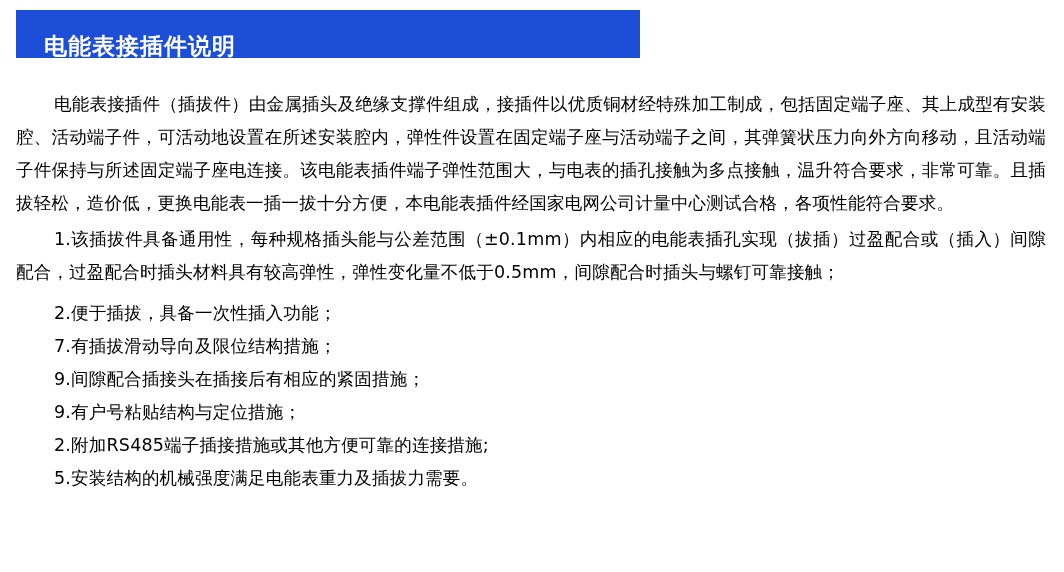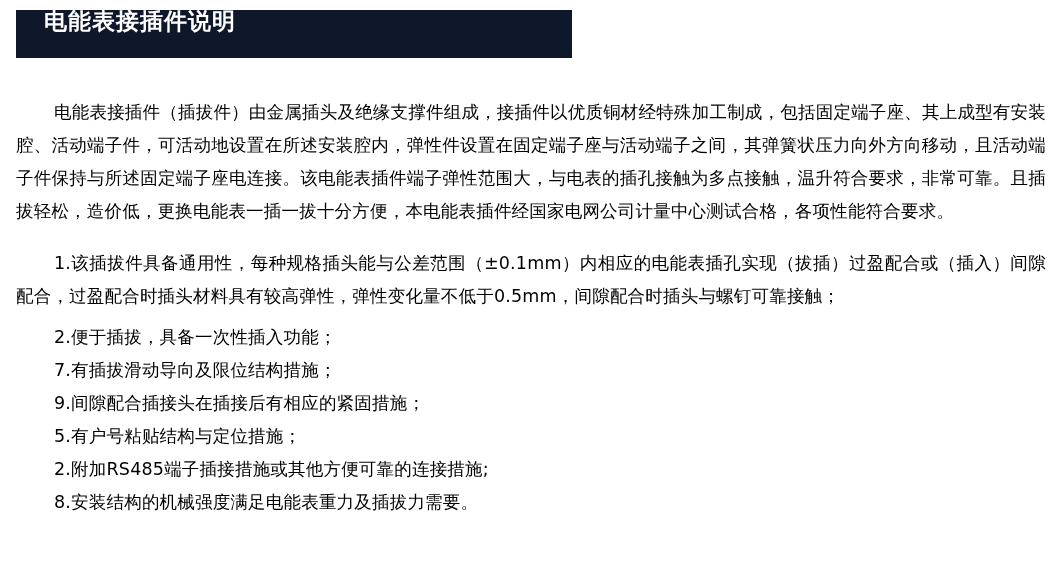--- a/index.html
+++ b/index.html
@@ -16,74 +16,74 @@
   }
   .page {
     position: relative;
     width: 1064px;
     height: 572px;
   }
   .title-bar {
     position: absolute;
     left: 16px;
     top: 10px;
-    width: 556px;
+    width: 624px;
     height: 48px;
-    background: #0f172a;
+    background: #1d4ed8;
     display: flex;
-    align-items: flex-start;
+    align-items: flex-end;
   }
   .title-text {
     color: #ffffff;
     font-size: 23px;
     font-weight: bold;
     letter-spacing: 1px;
     margin-left: 28px;
     line-height: 1;
   }
   .body-wrap {
     position: absolute;
     left: 16px;
-    top: 96px;
+    top: 88px;
     width: 1030px;
   }
   .para {
     font-size: 17.5px;
     line-height: 33px;
     text-align: justify;
     text-justify: inter-ideograph;
     margin: 0;
     letter-spacing: 0.2px;
   }
   .para.indent {
     text-indent: 38px;
   }
   .item {
     font-size: 17.5px;
     line-height: 33px;
     margin: 0;
     text-indent: 38px;
     letter-spacing: 0.2px;
   }
-  .gap-1 { margin-top: 19px; }
+  .gap-1 { margin-top: 3px; }
   .gap-2 { margin-top: 8px; }
 </style>
 </head>
 <body>
 
 <div class="page">
 
   <div class="title-bar">
     <span class="title-text">电能表接插件说明</span>
   </div>
 
   <div class="body-wrap">
     <p class="para indent">电能表接插件（插拔件）由金属插头及绝缘支撑件组成，接插件以优质铜材经特殊加工制成，包括固定端子座、其上成型有安装腔、活动端子件，可活动地设置在所述安装腔内，弹性件设置在固定端子座与活动端子之间，其弹簧状压力向外方向移动，且活动端子件保持与所述固定端子座电连接。该电能表插件端子弹性范围大，与电表的插孔接触为多点接触，温升符合要求，非常可靠。且插拔轻松，造价低，更换电能表一插一拔十分方便，本电能表插件经国家电网公司计量中心测试合格，各项性能符合要求。</p>
     <p class="para indent gap-1">1.该插拔件具备通用性，每种规格插头能与公差范围（±0.1mm）内相应的电能表插孔实现（拔插）过盈配合或（插入）间隙配合，过盈配合时插头材料具有较高弹性，弹性变化量不低于0.5mm，间隙配合时插头与螺钉可靠接触；</p>
     <p class="item gap-2">2.便于插拔，具备一次性插入功能；</p>
     <p class="item">7.有插拔滑动导向及限位结构措施；</p>
     <p class="item">9.间隙配合插接头在插接后有相应的紧固措施；</p>
-    <p class="item">5.有户号粘贴结构与定位措施；</p>
+    <p class="item">9.有户号粘贴结构与定位措施；</p>
     <p class="item">2.附加RS485端子插接措施或其他方便可靠的连接措施;</p>
-    <p class="item">8.安装结构的机械强度满足电能表重力及插拔力需要。</p>
+    <p class="item">5.安装结构的机械强度满足电能表重力及插拔力需要。</p>
   </div>
 
 </div>
 
 </body></html>

